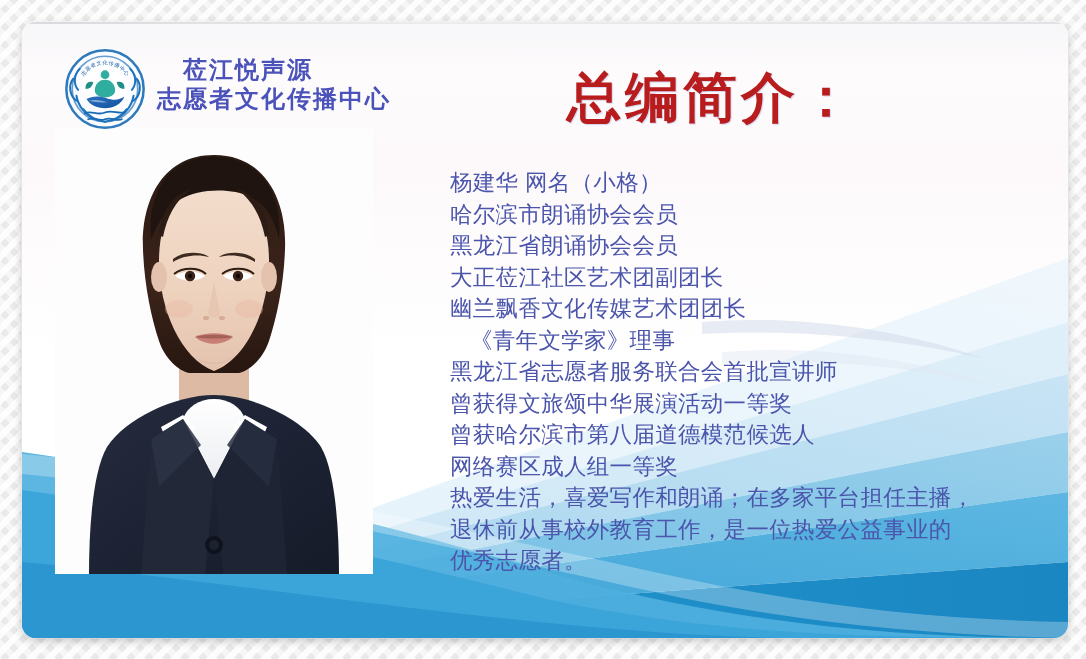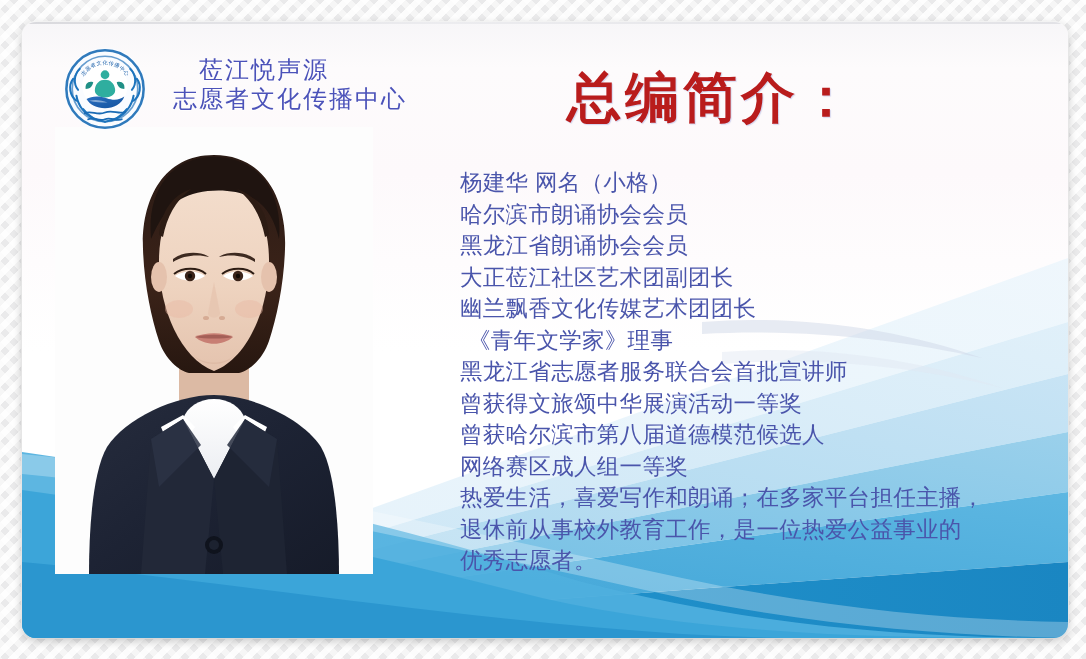--- a/index.html
+++ b/index.html
@@ -51,46 +51,45 @@
   }
   .photo{position:absolute;inset:0;}
 
   
   .logo{
     position:absolute;left:41px;top:25px;width:84px;height:84px;z-index:5;
   }
 
   .org-name{
     position:absolute;left:135px;top:33px;z-index:5;
-    font-weight:normal;letter-spacing:2px;line-height:1.22;
+    font-weight:bold;letter-spacing:2px;line-height:1.22;
     color:#4b52b9;
     text-shadow:0 0 2px rgba(255,255,255,.9),0 1px 0 rgba(255,255,255,.8);
     white-space:nowrap;
-    margin-left:16px;
   }
   .org-line1{font-size:24px;padding-left:26px;}
   .org-line2{font-size:24px;}
 
   
   .title{
     position:absolute;left:545px;top:40px;z-index:5;
     font-family:"Liberation Serif","DejaVu Serif",serif;
     font-weight:bold;font-size:54px;letter-spacing:4px;
     color:#b91c1c;white-space:nowrap;
     text-shadow:1px 1px 1px rgba(160,165,220,.45);
   }
 
   
   .bio{
-    position:absolute;left:438px;top:145px;width:620px;z-index:5;
+    position:absolute;left:428px;top:145px;width:620px;z-index:5;
     color:#4a55ab;font-size:22.5px;line-height:31.5px;
     letter-spacing:.3px;font-weight:500;
   }
   .bio .ln{white-space:nowrap;}
-  .bio .ln.indent{padding-left:8px;}
+  .bio .ln.indent{padding-left:8px;margin-left:12px;}
 </style>
 </head>
 <body>
 
 <div id="stage">
 
   <div id="card">
 
     <div class="top-edge"></div>
 

